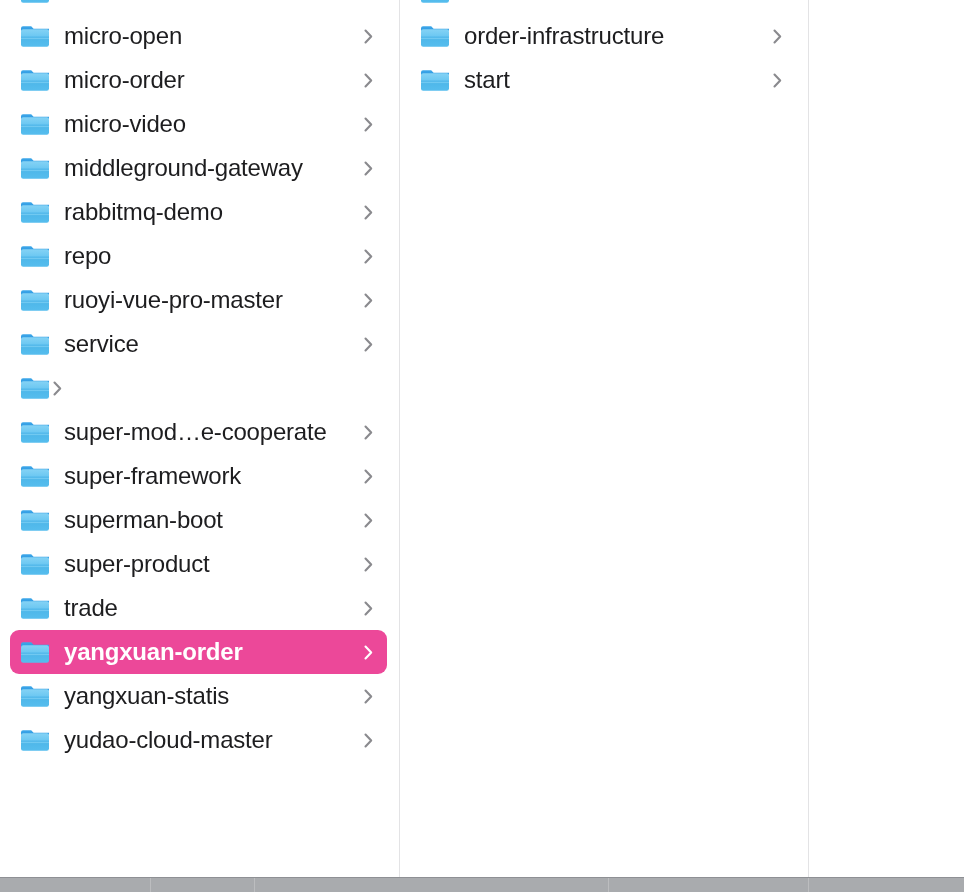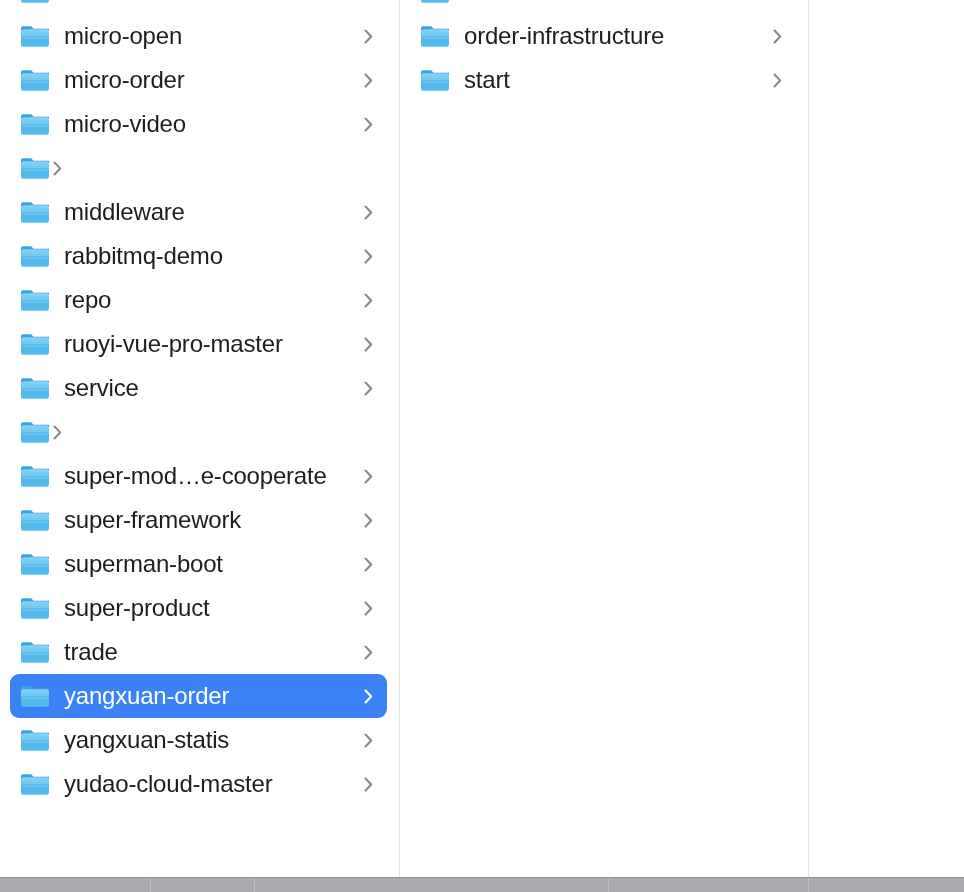--- a/index.html
+++ b/index.html
@@ -74,21 +74,22 @@
     color: #1d1d1f;
     letter-spacing: -0.2px;
     white-space: nowrap;
     overflow: hidden;
     text-overflow: ellipsis;
     padding-left: 14px;
     padding-right: 6px;
   }
 
   .row.selected {
-    background: #3b82f6;
+    background: #ec4899;
+    font-weight: bold;
   }
   .row.selected .label { color: #ffffff; }
   .row.selected .chevron svg { stroke: #ffffff; }
 
   
   .folder-icon {
     flex: 0 0 auto;
     width: 30px;
     height: 25px;
     position: relative;
@@ -223,43 +224,28 @@
 
         <div class="row">
           <span class="folder-icon">
             <svg width="30" height="25" viewBox="0 0 30 25">
                 <path d="M1 4.2a2 2 0 0 1 2-2h8.2l2.4 2.6H29v2H1z" fill="url(#fTab)"></path>
                 <rect x="1" y="5.2" width="28" height="17.6" rx="2.2" fill="url(#fBody)"></rect>
                 <rect x="1" y="12.6" width="28" height="1.1" fill="#3aa9e4" opacity="0.55"></rect>
                 <rect x="1" y="14.2" width="28" height="0.9" fill="#7fd0f4" opacity="0.6"></rect>
               </svg>
           </span>
-          <span class="chevron">
-            <svg width="9" height="15" viewBox="0 0 9 15">
-                <polyline points="1.5,1.5 7.2,7.5 1.5,13.5"></polyline>
-              </svg>
-          </span>
-        </div>
-
-        <div class="row">
-          <span class="folder-icon">
-            <svg width="30" height="25" viewBox="0 0 30 25">
-                <path d="M1 4.2a2 2 0 0 1 2-2h8.2l2.4 2.6H29v2H1z" fill="url(#fTab)"></path>
-                <rect x="1" y="5.2" width="28" height="17.6" rx="2.2" fill="url(#fBody)"></rect>
-                <rect x="1" y="12.6" width="28" height="1.1" fill="#3aa9e4" opacity="0.55"></rect>
-                <rect x="1" y="14.2" width="28" height="0.9" fill="#7fd0f4" opacity="0.6"></rect>
-              </svg>
-          </span>
-          <span class="label">middleware</span>
-          <span class="chevron">
-            <svg width="9" height="15" viewBox="0 0 9 15">
-                <polyline points="1.5,1.5 7.2,7.5 1.5,13.5"></polyline>
-              </svg>
-          </span>
-        </div>
+          <span class="label">middleground-gateway</span>
+          <span class="chevron">
+            <svg width="9" height="15" viewBox="0 0 9 15">
+                <polyline points="1.5,1.5 7.2,7.5 1.5,13.5"></polyline>
+              </svg>
+          </span>
+        </div>
+
 
         <div class="row">
           <span class="folder-icon">
             <svg width="30" height="25" viewBox="0 0 30 25">
                 <path d="M1 4.2a2 2 0 0 1 2-2h8.2l2.4 2.6H29v2H1z" fill="url(#fTab)"></path>
                 <rect x="1" y="5.2" width="28" height="17.6" rx="2.2" fill="url(#fBody)"></rect>
                 <rect x="1" y="12.6" width="28" height="1.1" fill="#3aa9e4" opacity="0.55"></rect>
                 <rect x="1" y="14.2" width="28" height="0.9" fill="#7fd0f4" opacity="0.6"></rect>
               </svg>
           </span>

